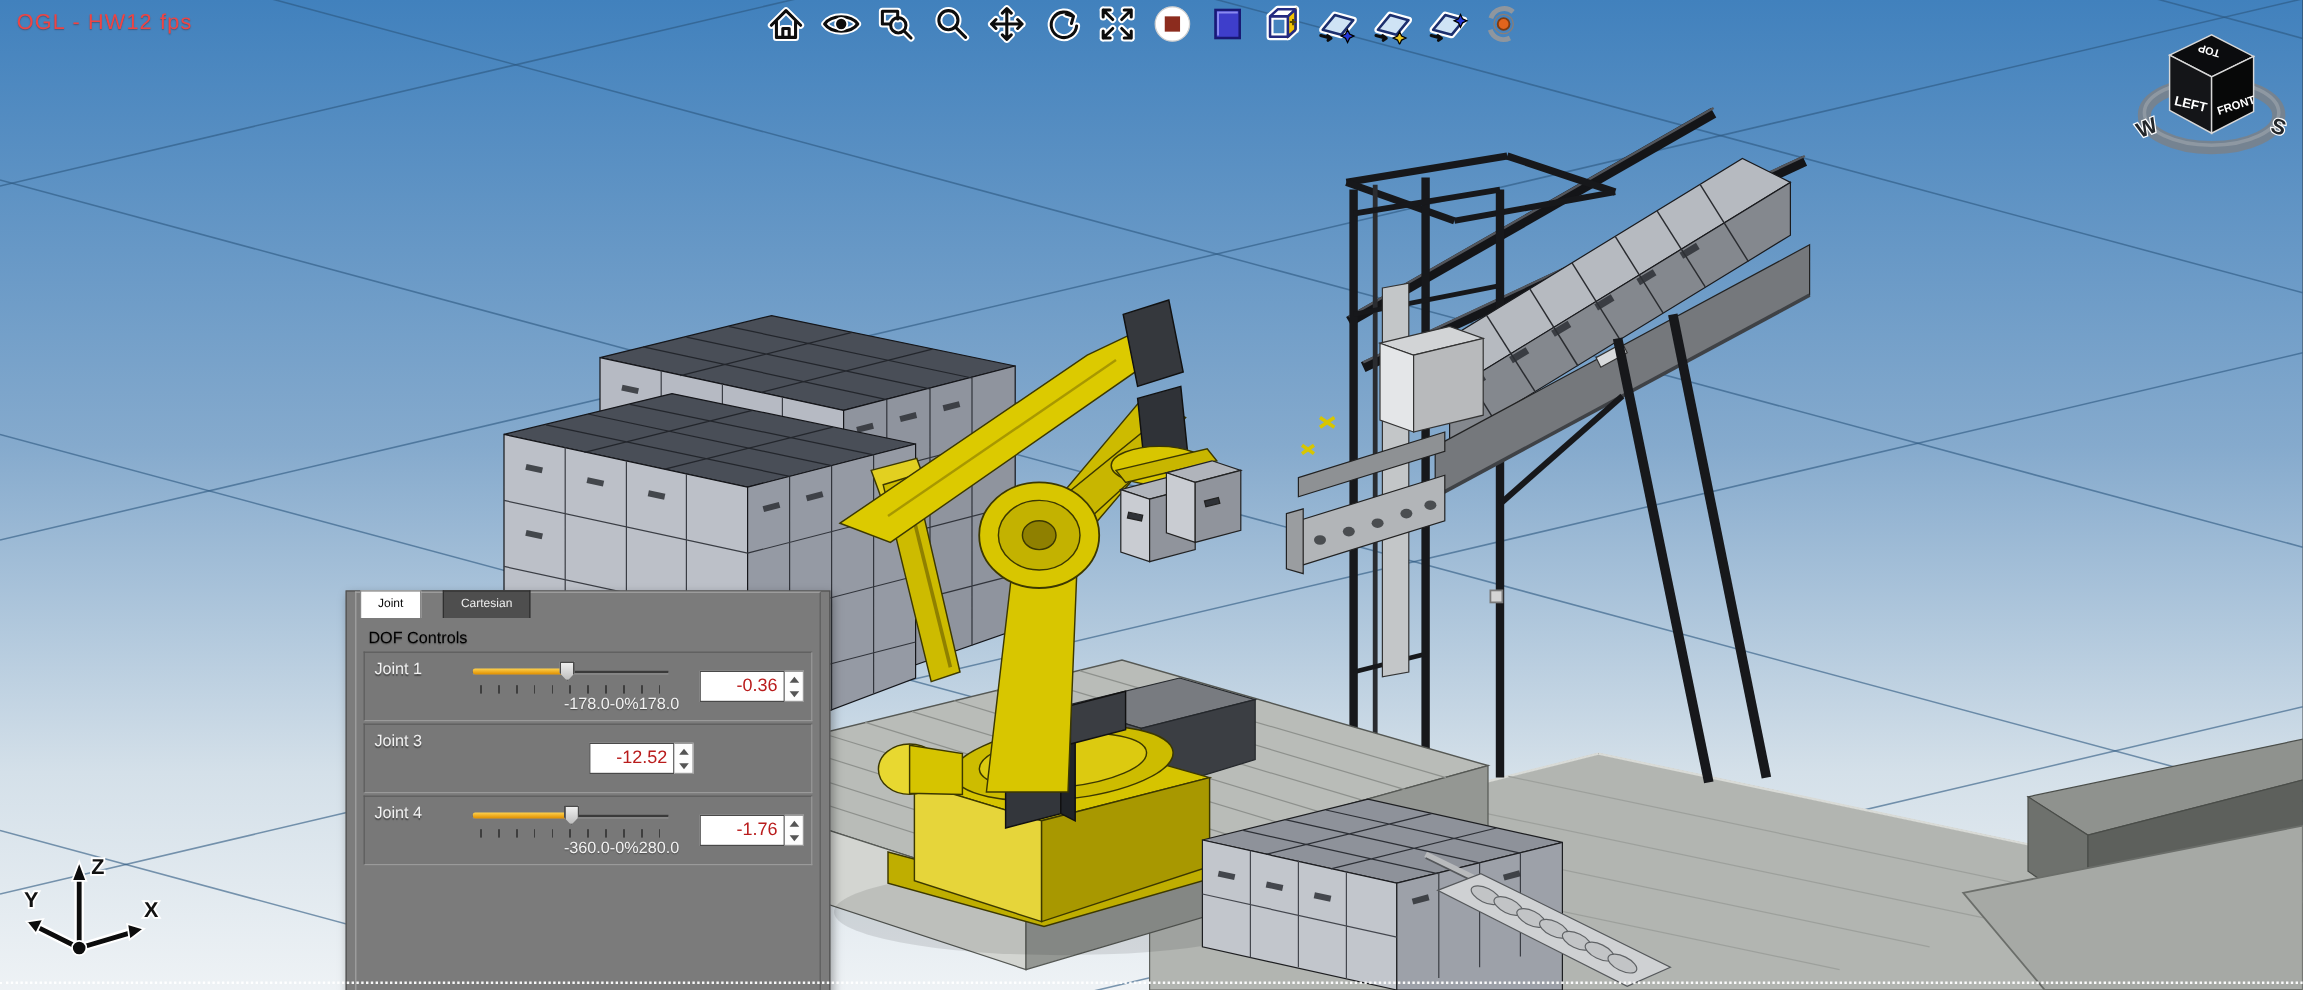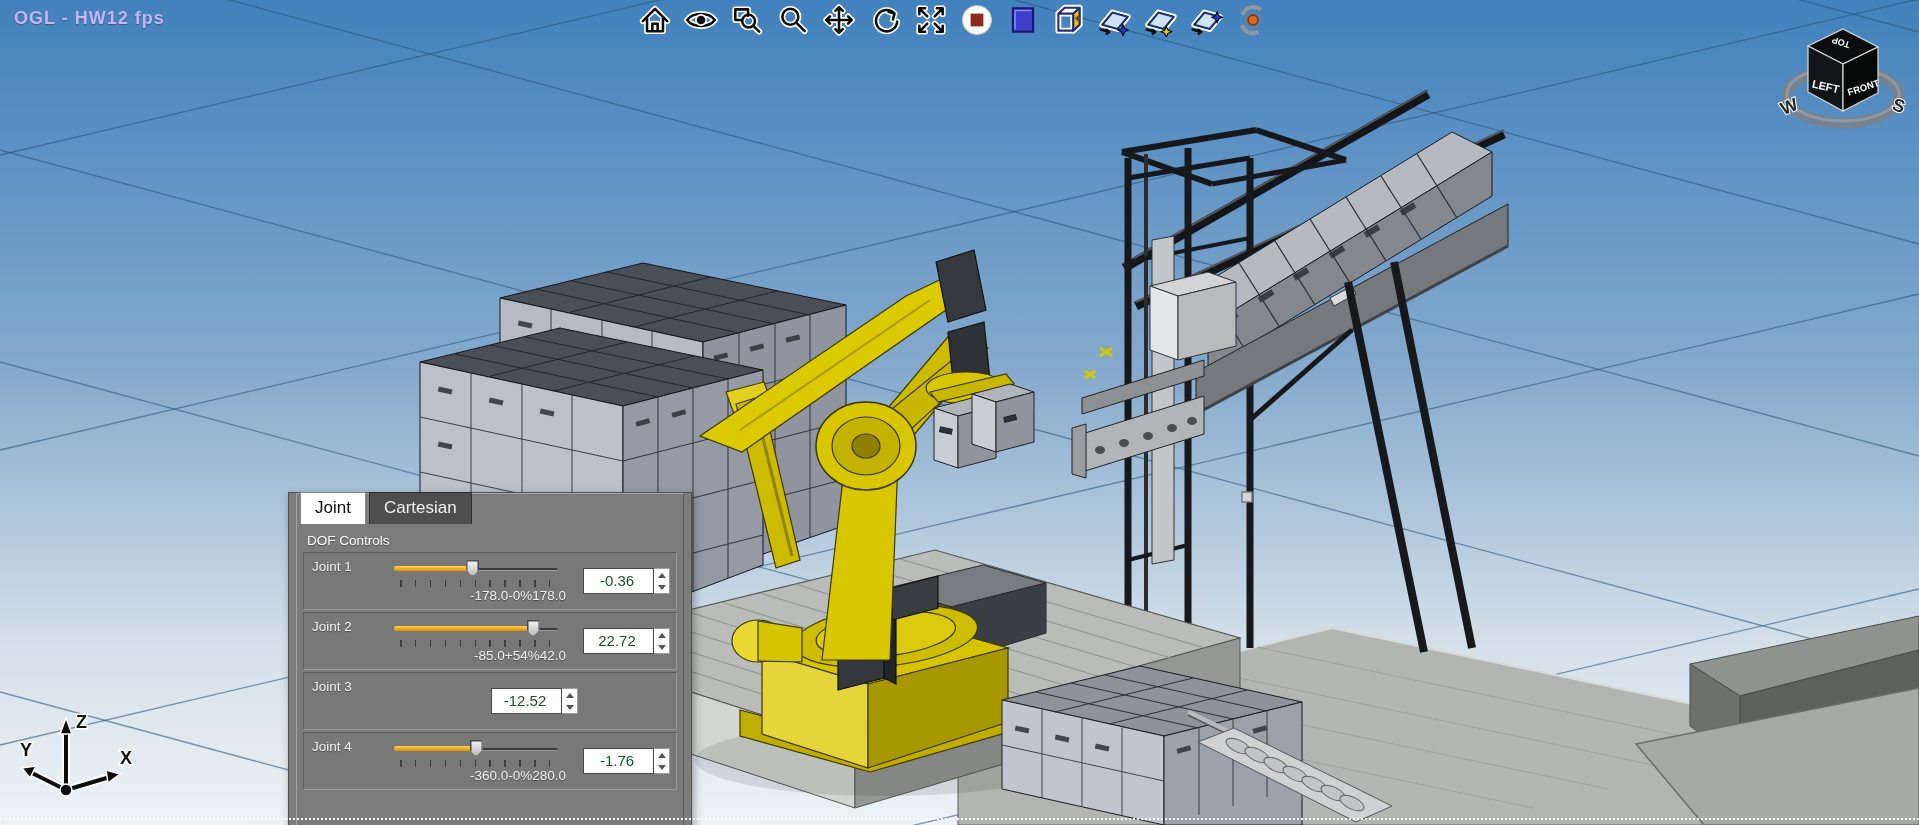--- a/index.html
+++ b/index.html
@@ -1,22 +1,22 @@
 <!DOCTYPE html>
 <html><head>
 <meta charset="utf-8">
 <style>
   html,body{margin:0;padding:0;background:#1a1a1a;}
   .stage{position:relative;width:1919px;height:825px;overflow:hidden;
          font-family:"Liberation Sans","DejaVu Sans",sans-serif;}
   .scene{position:absolute;left:0;top:0;width:1919px;height:825px;display:block;}
 
   
-  .fps{position:absolute;left:14px;top:8px;font-size:18px;font-weight:bold;
-       color:#c4b5fd;letter-spacing:1px;text-shadow:0 1px 1px rgba(60,20,0,.35);}
+  .fps{position:absolute;left:14px;top:8px;font-size:18px;font-weight:normal;
+       color:#ef4444;letter-spacing:1px;text-shadow:0 1px 1px rgba(60,20,0,.35);}
 
   
   .toolbar{position:absolute;left:638px;top:3px;display:flex;gap:12px;align-items:center;}
   .tb{display:block;width:34px;height:34px;cursor:pointer;}
   .tb svg{display:block;width:34px;height:34px;}
   .halo{fill:none;stroke:#ffffff;stroke-width:5.5;stroke-linecap:round;stroke-linejoin:round;}
   .ink{fill:none;stroke:#0d0d0d;stroke-width:2.4;stroke-linecap:round;stroke-linejoin:round;}
 
   
   .viewcube{position:absolute;left:1768px;top:16px;width:152px;height:120px;}
@@ -36,45 +36,45 @@
        background:#7c7c7c;border:1px solid #515151;box-shadow:2px 3px 8px rgba(0,0,0,.35);
        color:#f2f2f2;font-size:13.5px;}
   .jd-titlebar{height:26px;display:flex;align-items:center;padding:0 6px;cursor:move;}
   .jd-gear{width:17px;height:17px;margin-right:6px;}
   .jd-title{color:#3d3d3d;font-size:14px;font-weight:bold;flex:1;}
   .jd-close{color:#2b2b2b;font-size:19px;font-weight:bold;line-height:17px;cursor:pointer;
             padding:0 3px;}
   .jd-panel{margin:0 7px 7px 7px;border:1px solid;border-color:#a5a5a5 #5c5c5c #5c5c5c #a5a5a5;
             background:#7b7b7b;height:346px;position:relative;padding:0 4px;}
   .jd-tabs{display:flex;margin:-1px 0 0 -1px;position:relative;top:-1px;}
-  .jd-tab{padding:5px 14px 6px;font-size:17px;cursor:pointer;background:#4e4e4e;color:#eeeeee;
-          border:1px solid #2f2f2f;border-bottom:none;margin-right:3px;}
+  .jd-tab{padding:5px 14px 6px;font-size:10px;cursor:pointer;background:#4e4e4e;color:#eeeeee;
+          border:1px solid #2f2f2f;border-bottom:none;margin-right:18px;}
   .jd-tab.active{background:#ffffff;color:#0d0d0d;border-color:#888;}
-  .jd-group-title{margin:8px 2px 4px 6px;color:#ffffff;text-shadow:0 1px 1px rgba(0,0,0,.4);}
+  .jd-group-title{margin:8px 2px 4px 6px;color:#000000;text-shadow:0 1px 1px rgba(0,0,0,.4);}
   .joint-row{display:grid;grid-template-columns:82px 184px 1fr;align-items:center;
              border:1px solid;border-color:#5c5c5c #9a9a9a #9a9a9a #5c5c5c;background:#787878;
              margin:0 2px 2px 2px;height:52px;padding:2px 6px 2px 8px;}
   .joint-label{align-self:start;padding-top:4px;text-shadow:0 1px 1px rgba(0,0,0,.4);}
   .slider{position:relative;height:17px;width:163px;cursor:pointer;}
   .track{position:absolute;left:0;right:0;top:8px;height:2px;background:#3a3a3a;
          box-shadow:0 1px 0 rgba(255,255,255,.25);}
   .fill{position:absolute;left:0;top:6px;height:5px;border-radius:2px;
         background:linear-gradient(#ffd24e,#df8f00);}
   .thumb{position:absolute;top:0;width:13px;height:17px;margin-left:-6px;cursor:grab;
          background:linear-gradient(180deg,#f4f4f4,#b9b9b9);
          clip-path:polygon(8% 0,92% 0,100% 8%,100% 60%,50% 100%,0 60%,0 8%);
          box-shadow:inset 0 0 0 1.5px #4a4a4a;}
   .ticks{height:7px;width:150px;margin:3px 0 1px 6px;
          background-image:repeating-linear-gradient(90deg,#3e3e3e 0,#3e3e3e 1.5px,
                           transparent 1.5px,transparent 14.9px);}
   .range-labels{width:172px;display:flex;justify-content:flex-end;font-size:13.5px;
                 text-shadow:0 1px 1px rgba(0,0,0,.4);}
   .spin{display:flex;justify-self:end;height:26px;}
-  .spin-value{width:62px;background:#ffffff;border:1px solid #494949;color:#14532d;
-              font-size:15px;text-align:center;padding:3px 5px 0 2px;}
+  .spin-value{width:62px;background:#ffffff;border:1px solid #494949;color:#b91c1c;
+              font-size:15px;text-align:right;padding:3px 5px 0 2px;}
   .spin-btns{width:15px;display:flex;flex-direction:column;border:1px solid #9a9a9a;
              border-left:none;background:#fdfdfd;}
   .sb{flex:1;display:flex;align-items:center;justify-content:center;cursor:pointer;}
   .sb.up::after{content:"";border-left:4px solid transparent;border-right:4px solid transparent;
                 border-bottom:5px solid #555;}
   .sb.down::after{content:"";border-left:4px solid transparent;border-right:4px solid transparent;
                   border-top:5px solid #555;}
 </style>
 </head>
 <body>
@@ -493,43 +493,20 @@
         </div>
         <div class="spin">
           <div class="spin-value">-0.36</div>
           <div class="spin-btns">
               <div class="sb up"></div>
           <div class="sb down"></div>
             </div>
         </div>
       </div>
 
-      <div class="joint-row">
-        <div class="joint-label">Joint 2</div>
-        <div>
-          <div class="slider">
-            <div class="track"></div>
-              <div class="fill" style="width: 85%;"></div>
-            <div class="thumb" style="left: 85%;"></div>
-          </div>
-          <div class="ticks"></div>
-          <div class="range-labels">
-            <span>-85.0</span>
-            <span>+54%</span>
-            <span>42.0</span>
-          </div>
-        </div>
-        <div class="spin">
-          <div class="spin-value">22.72</div>
-          <div class="spin-btns">
-              <div class="sb up"></div>
-          <div class="sb down"></div>
-            </div>
-        </div>
-      </div>
 
       <div class="joint-row">
         <div class="joint-label">Joint 3</div>
         <div class="spin">
           <div class="spin-value">-12.52</div>
           <div class="spin-btns">
               <div class="sb up"></div>
           <div class="sb down"></div>
             </div>
         </div>

